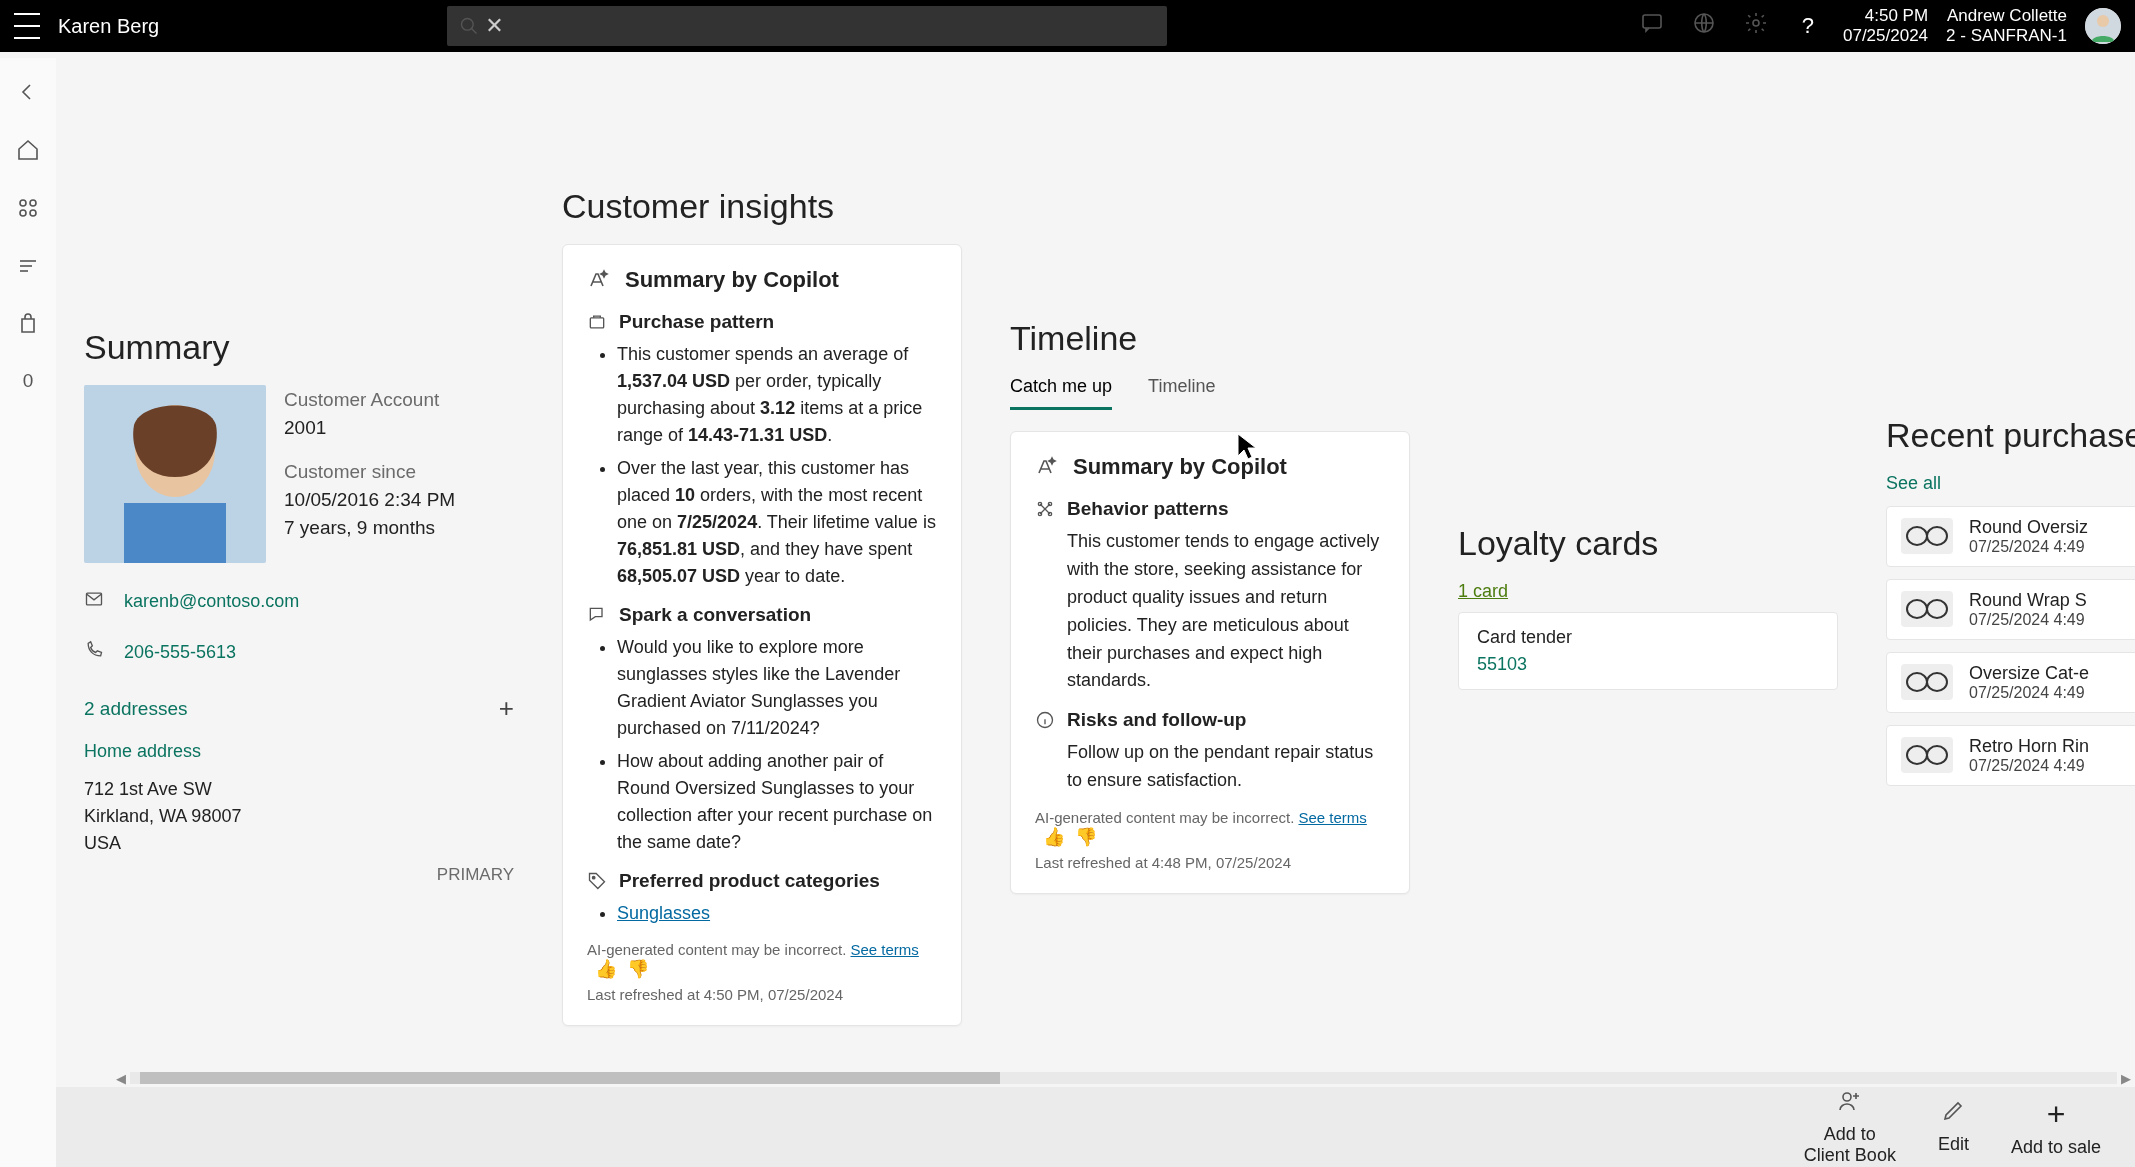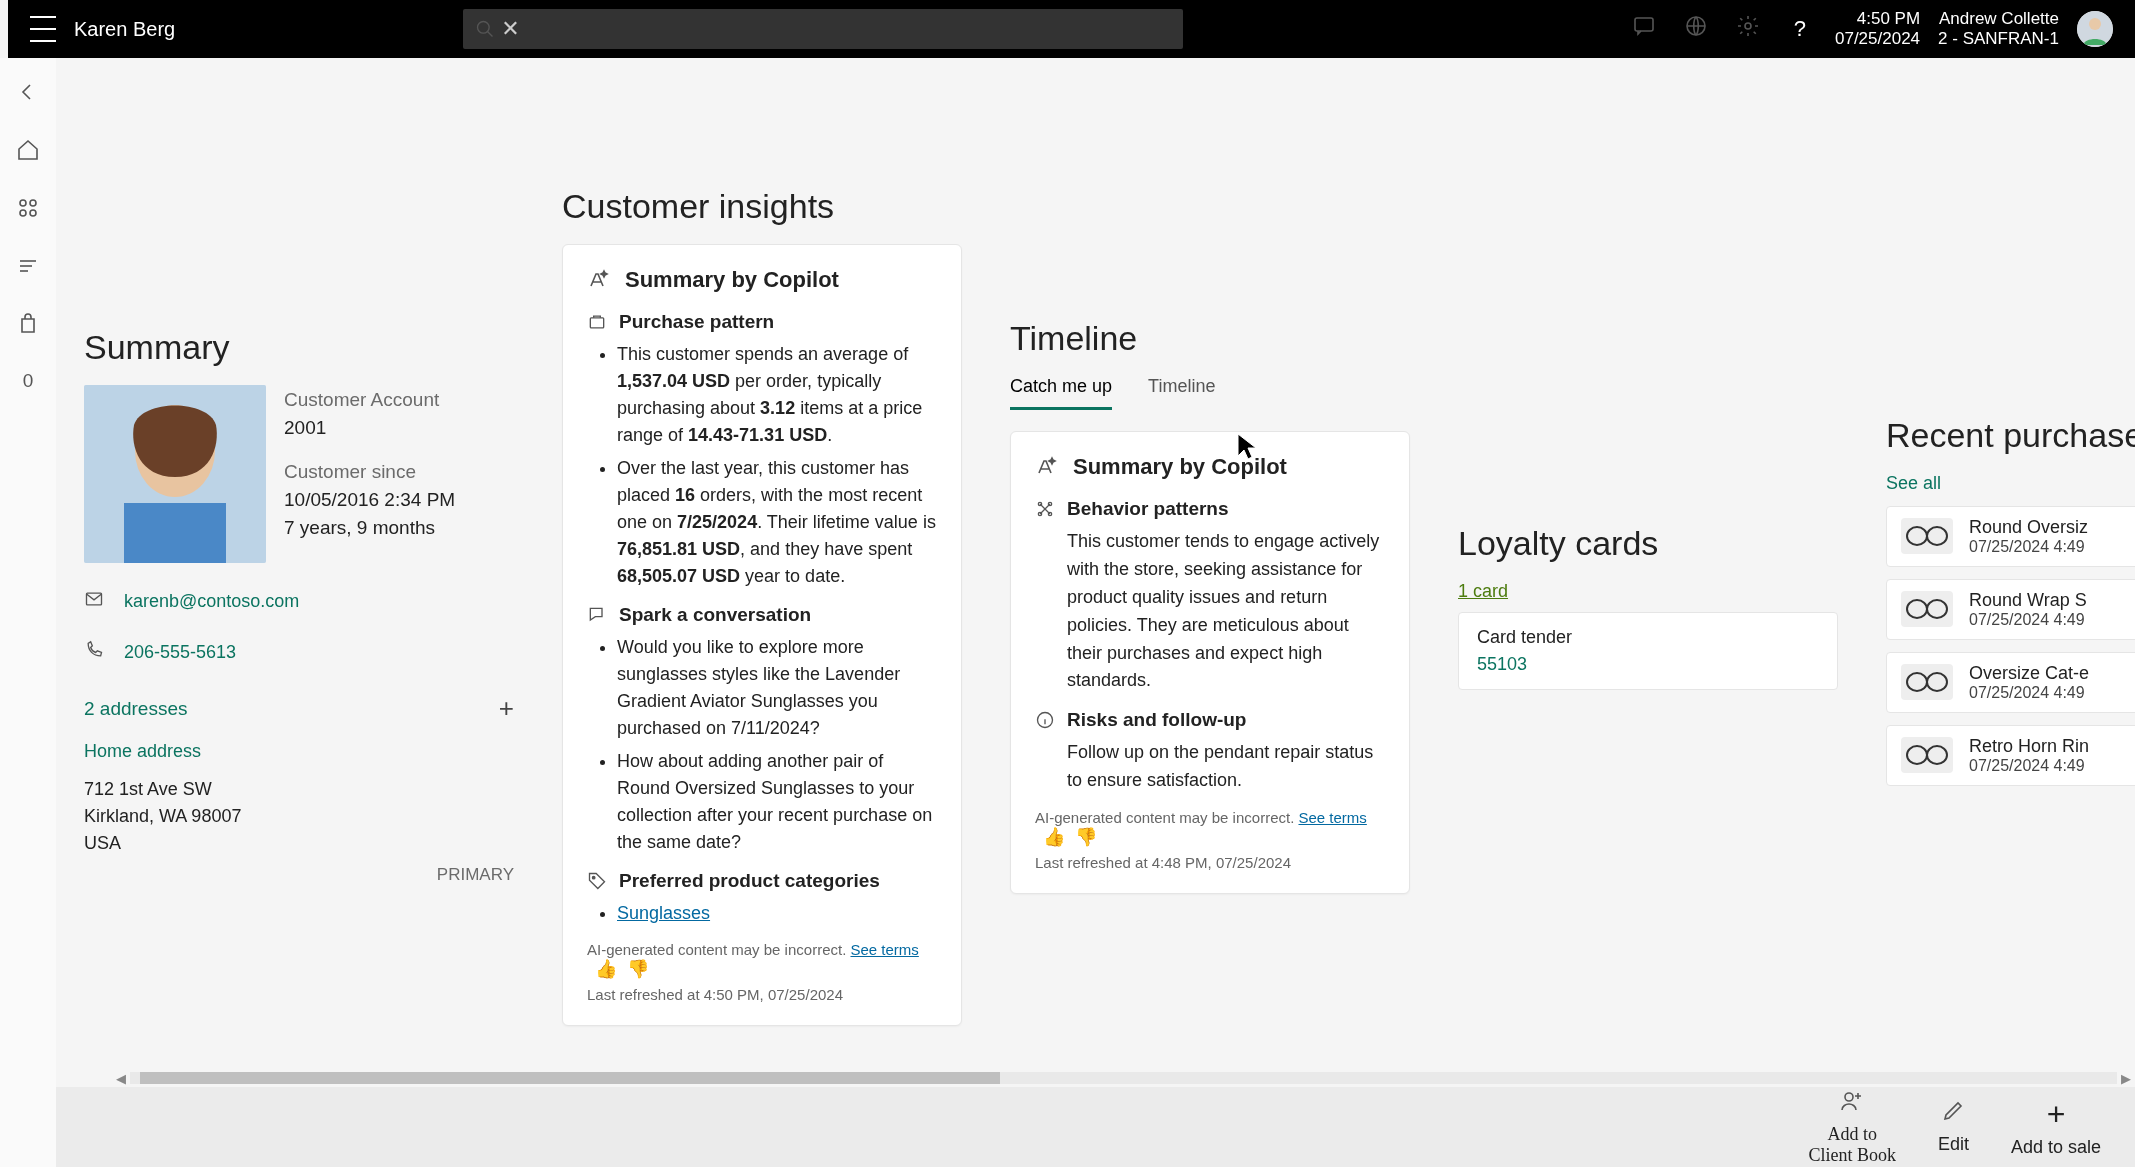--- a/index.html
+++ b/index.html
@@ -1,18 +1,18 @@
 <!DOCTYPE html>
 <html><head>
 <meta charset="utf-8">
 <style>
   * { box-sizing: border-box; margin: 0; padding: 0; font-family: "Segoe UI", sans-serif; }
   body { background:#f5f5f5; width:2135px; height:1167px; overflow:hidden; font-size:18px; color:#222;}
   
-  .topbar { height:58px; background:#000; color:#fff; display:flex; align-items:center; padding:0 22px; gap:18px;margin-left:8px; }
+  .topbar { height:52px; background:#000; color:#fff; display:flex; align-items:center; padding:0 14px; gap:18px; }
   .topbar .ham { width:26px; height:26px; display:flex; flex-direction:column; justify-content:space-between; cursor:pointer;}
   .topbar .ham span{height:2px;background:#fff;}
   .topbar .title { font-size:20px; }
   .topbar .spacer { flex:1; }
   .searchwrap { width:720px; height:40px; background:#333; display:flex; align-items:center; padding:0 12px; margin-left:270px; border-radius:2px;}
   .searchwrap input { flex:1; background:transparent; border:none; outline:none; color:#ccc; font-size:19px;}
   .searchwrap .close { color:#ccc; font-size:22px; cursor:pointer; padding:0 6px;}
   .topbar .iconbtn { width:34px; text-align:center; font-size:22px; cursor:pointer; }
   .topbar .meta { text-align:right; line-height:1.2; font-size:17px; }
   .topbar .avatar { width:36px; height:36px; border-radius:50%; background:#ddd; display:inline-block; overflow:hidden;}
@@ -238,21 +238,21 @@
         </div>
         <div class="sub">
           <svg class="ic-svg small-ic" viewBox="0 0 24 24">
               <rect x="4" y="7" width="16" height="12" rx="1"></rect>
               <path d="M8 7V5h8v2"></path>
             </svg>
           <span>Purchase pattern</span>
         </div>
         <ul id="purchase-list">
             <li>This customer spends an average of <b>1,537.04 USD</b> per order, typically purchasing about <b>3.12</b> items at a price range of <b>14.43-71.31 USD</b>.</li>
-            <li>Over the last year, this customer has placed <b>16</b> orders, with the most recent one on <b>7/25/2024</b>. Their lifetime value is <b>76,851.81 USD</b>, and they have spent <b>68,505.07 USD</b> year to date.</li>
+            <li>Over the last year, this customer has placed <b>10</b> orders, with the most recent one on <b>7/25/2024</b>. Their lifetime value is <b>76,851.81 USD</b>, and they have spent <b>68,505.07 USD</b> year to date.</li>
           </ul>
         <div class="sub">
           <svg class="ic-svg small-ic" viewBox="0 0 24 24">
               <path d="M4 4h14v10H10l-6 4z"></path>
             </svg>
           <span>Spark a conversation</span>
         </div>
         <ul id="spark-list">
             <li>Would you like to explore more sunglasses styles like the Lavender Gradient Aviator Sunglasses you purchased on 7/11/2024?</li>
             <li>How about adding another pair of Round Oversized Sunglasses to your collection after your recent purchase on the same date?</li>
@@ -408,21 +408,21 @@
 
 <div class="bottombar">
   <div class="btn">
     <span class="ic">
       <svg class="ic-svg" viewBox="0 0 24 24" stroke="#222">
           <circle cx="9" cy="8" r="4"></circle>
           <path d="M2 21c0-4 4-6 7-6s7 2 7 6"></path>
           <path d="M18 4v6M15 7h6"></path>
         </svg>
     </span>
-    <span style="white-space:pre; text-align:center;font-family:Liberation Serif, serif;">Add to
+    <span style="white-space:pre; text-align:center;">Add to
 Client Book</span>
   </div>
   <div class="btn">
     <span class="ic">
       <svg class="ic-svg" viewBox="0 0 24 24" stroke="#222">
           <path d="M4 20l4-1L20 7l-3-3L5 16z"></path>
         </svg>
     </span>
     <span>Edit</span>
   </div>

